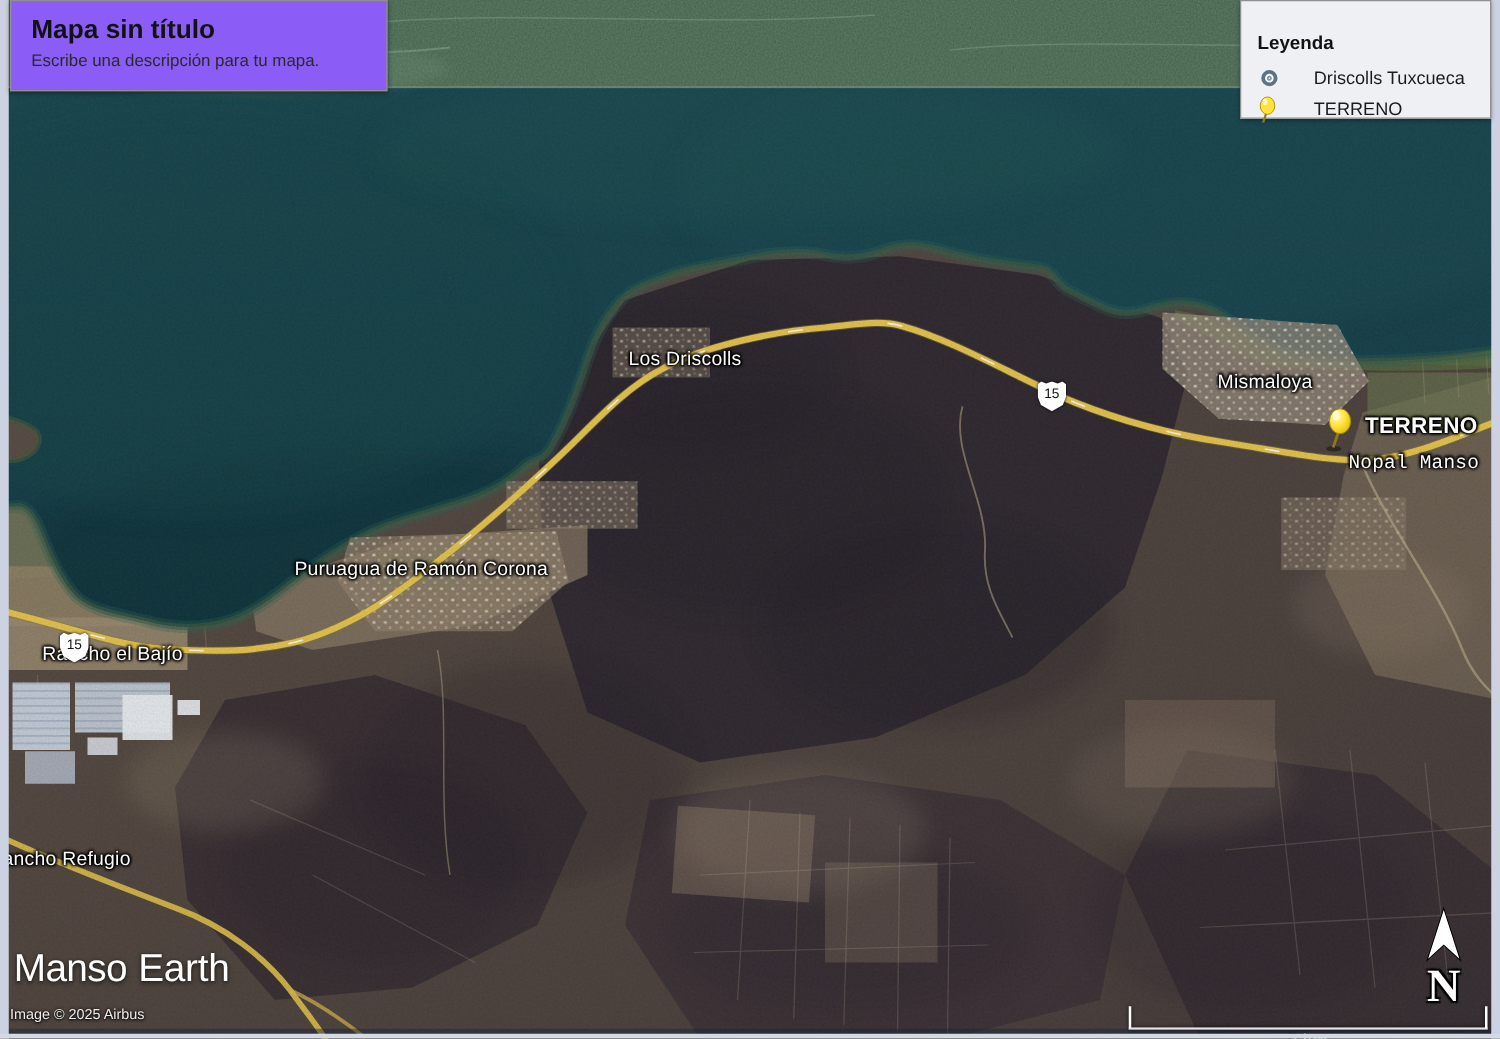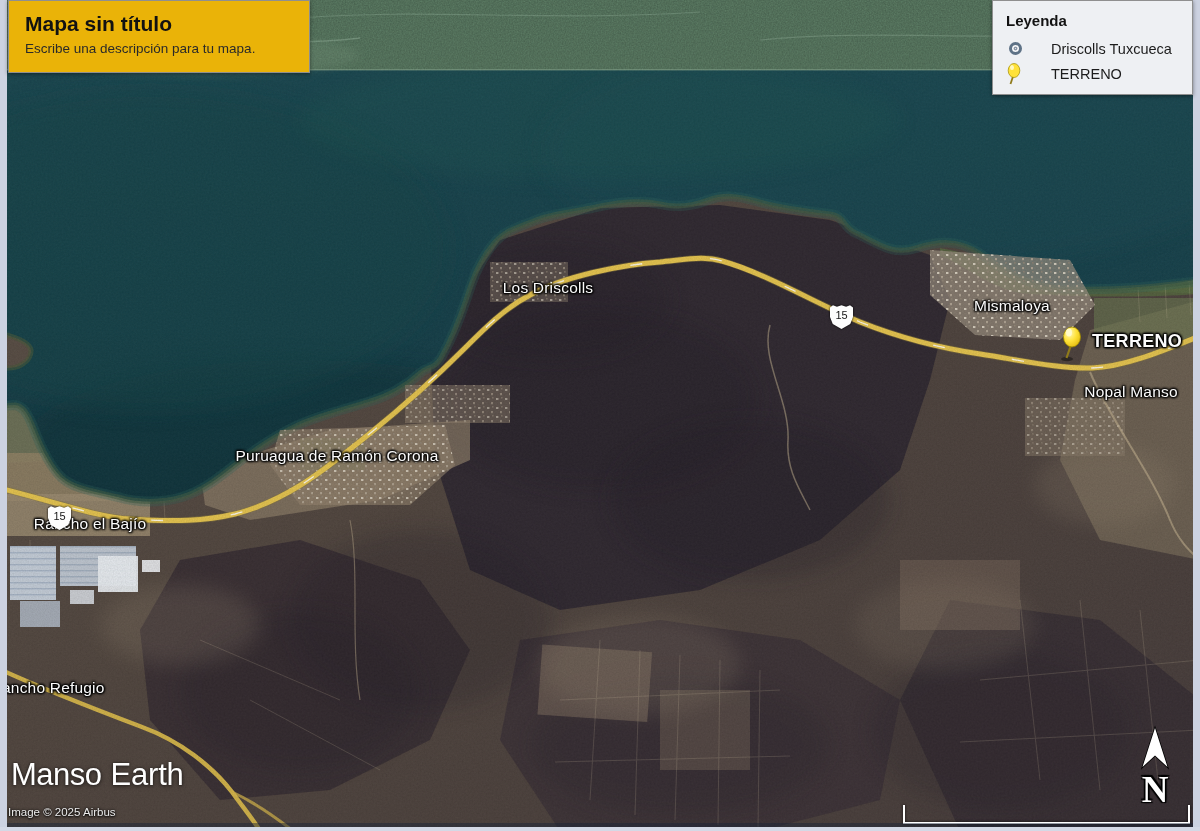--- a/index.html
+++ b/index.html
@@ -16,26 +16,26 @@
   .mlabel.left{transform:translate(0,-50%);}
   .pinlabel{font-size:18px;font-weight:700;letter-spacing:.3px;}
 
   .shield{position:absolute;width:23px;height:25px;filter:drop-shadow(0 0 1.2px rgba(0,0,0,.95));}
   .shield .plate{position:absolute;inset:0;background:#fdfdfd;
     clip-path:polygon(0% 14%,13% 5%,30% 11%,50% 5%,70% 11%,87% 5%,100% 14%,100% 52%,88% 80%,50% 100%,12% 80%,0% 52%);}
   .shield .num{position:absolute;inset:0;display:flex;align-items:center;justify-content:center;
     padding-bottom:4px;font-size:11px;font-weight:normal;color:#141414;}
 
   
-  .panel{position:absolute;background:#eab308;border:1px solid #8f8f8f;
+  .panel{position:absolute;background:#8b5cf6;border:1px solid #8f8f8f;
     box-shadow:0 1px 4px rgba(0,0,0,.45);box-sizing:border-box;}
   #title-panel{left:8px;top:0;width:302px;height:73px;padding:11px 16px;}
   #title-panel .t{font-size:21px;font-weight:bold;color:#121212;margin:0 0 5px 0;}
   #title-panel .s{font-size:13.5px;color:#2a2a2a;}
-  #legend-panel{left:992px;top:0;width:201px;height:95px;background:#eef0f3;padding:11px 13px;}
+  #legend-panel{left:992px;top:0;width:201px;height:95px;background:#eef0f3;padding:25px 13px;}
   #legend-panel .h{font-size:15px;font-weight:bold;color:#121212;margin:0 0 7px 0;}
   .legrow{display:flex;align-items:center;gap:29px;height:25px;}
   .legrow .lab{font-size:14.5px;color:#1c1c1c;}
   .circle-ic{width:7px;height:7px;border-radius:50%;background:#fdfdfd;border:3.5px solid #5e7286;
     box-shadow:inset 0 0 0 1.5px #fdfdfd, inset 0 0 0 3px #8c98a8;margin-left:3px;}
 
   
   #brand{position:absolute;left:11px;top:757px;color:#fff;font-size:31px;
     text-shadow:0 1px 4px rgba(0,0,0,.6),0 0 2px rgba(0,0,0,.45);pointer-events:none;}
   #brand .g{font-weight:500;letter-spacing:-.5px;}
@@ -233,21 +233,21 @@
       <line x1="11" y1="19" x2="6.5" y2="32" stroke="#8f7a1a" stroke-width="2.2"></line>
       <ellipse cx="12" cy="11" rx="8.5" ry="10" fill="url(#pinG)" stroke="#a08c00" stroke-width=".8"></ellipse>
       <ellipse cx="9" cy="6.5" rx="3" ry="4" fill="#fffbd0" opacity=".9"></ellipse>
     </g>
 
     <polygon points="1155,728 1167.5,767 1155,755.5 1142.5,767" fill="#ffffff" stroke="#000" stroke-width="1.6" paint-order="stroke"></polygon>
   </svg>
 
   <div class="mlabel" style="left:548px;top:288px;">Los Driscolls</div>
   <div class="mlabel" style="left:1012px;top:306px;">Mismaloya</div>
-  <div class="mlabel" style="left:1131px;top:392px;">Nopal Manso</div>
+  <div class="mlabel" style="left:1131px;top:370px;font-family:Liberation Mono, monospace;">Nopal Manso</div>
   <div class="mlabel" style="left:337px;top:456px;">Puruagua de Ramón Corona</div>
   <div class="mlabel" style="left:90px;top:524px;">Rancho el Bajío</div>
   <div class="mlabel left" style="left:2px;top:688px;">ancho Refugio</div>
   <div class="mlabel left pinlabel" style="left:1092px;top:341px;">TERRENO</div>
 
   <div class="shield" style="left:830px;top:304px;">
     <div class="plate"></div>
     <div class="num">15</div>
   </div>
   <div class="shield" style="left:48px;top:505px;">

